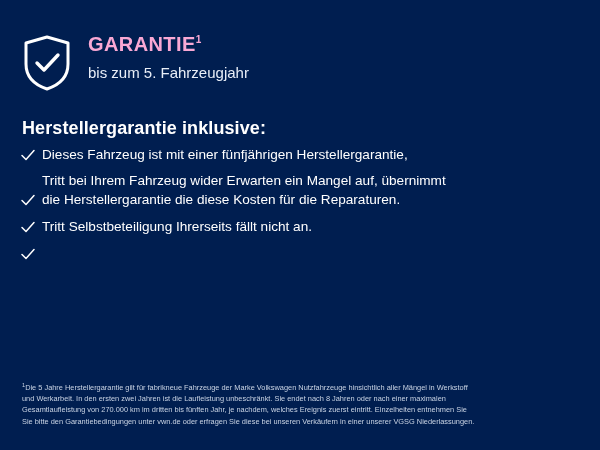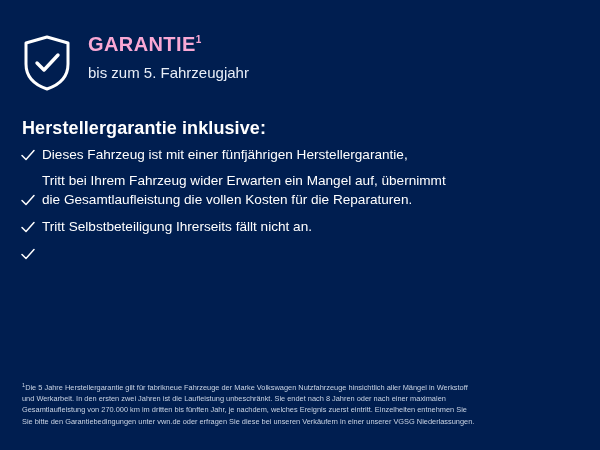--- a/index.html
+++ b/index.html
@@ -170,21 +170,21 @@
     </div>
 
     <div class="list-item">
       <span class="check-icon">
         <svg viewBox="0 0 16 18" xmlns="http://www.w3.org/2000/svg">
           <path d="M2 9.5 L6 13.5 L14 4.5" fill="none" stroke="#ffffff" stroke-width="1.5" stroke-linecap="round" stroke-linejoin="round"></path>
         </svg>
       </span>
       <span class="item-text">
         <span class="ln">Tritt bei Ihrem Fahrzeug wider Erwarten ein Mangel auf, übernimmt</span>
-        <span class="ln">die Gesamtlaufleistung die vollen Kosten für die Reparaturen.</span>
+        <span class="ln">die Herstellergarantie die diese Kosten für die Reparaturen.</span>
       </span>
     </div>
 
     <div class="list-item">
       <span class="check-icon">
         <svg viewBox="0 0 16 18" xmlns="http://www.w3.org/2000/svg">
           <path d="M2 9.5 L6 13.5 L14 4.5" fill="none" stroke="#ffffff" stroke-width="1.5" stroke-linecap="round" stroke-linejoin="round"></path>
         </svg>
       </span>
       <span class="item-text">

